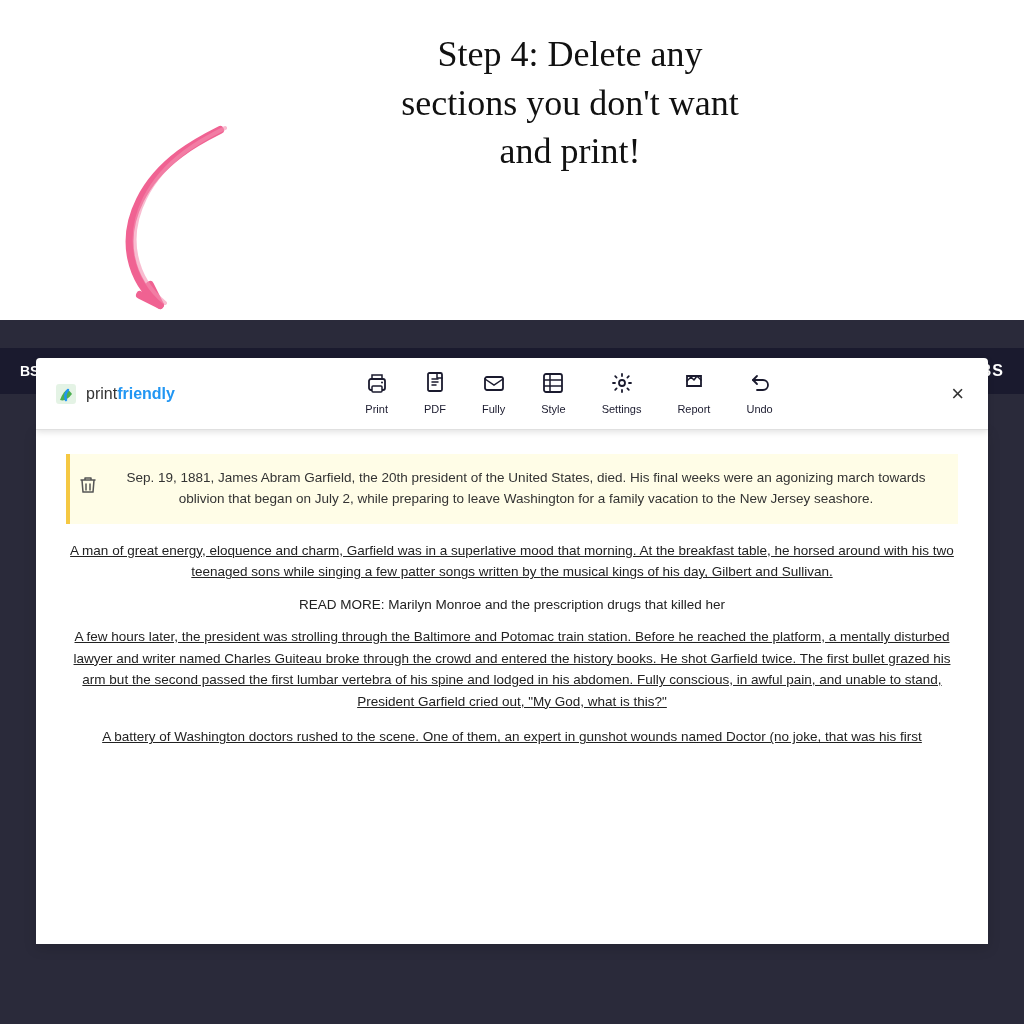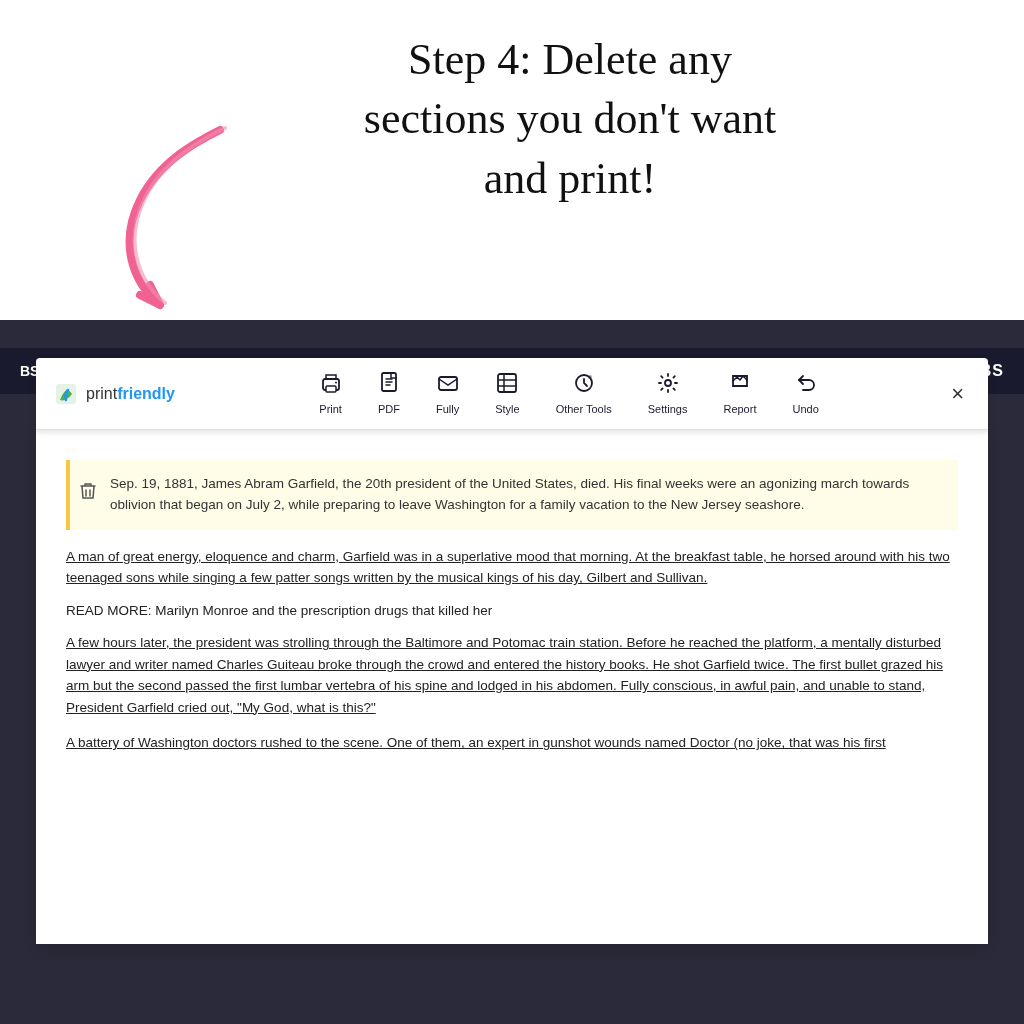--- a/index.html
+++ b/index.html
@@ -20,21 +20,21 @@
       height: 320px;
       background: #fff;
       display: flex;
       align-items: flex-start;
       justify-content: center;
       padding-top: 30px;
     }
 
     .handwritten-text {
       font-family: 'Segoe Script', 'Comic Sans MS', cursive;
-      font-size: 44px;
+      font-size: 36px;
       color: #111;
       text-align: center;
       line-height: 1.35;
       margin-left: 116px;
       position: relative;
       z-index: 2;
     }
 
     
     .pink-arrow {
@@ -155,21 +155,22 @@
       top: 430px;
       left: 36px;
       right: 36px;
       bottom: 80px;
       background: #fff;
       overflow: hidden;
       box-shadow: 0 4px 12px rgba(0,0,0,0.15);
     }
 
     .pf-content {
-      padding: 30px 30px;
+      padding: 24px 30px;
+      text-align: center;
     }
 
     .highlighted-block {
       background: #fffde7;
       border-left: 4px solid #f5c842;
       padding: 14px 16px 14px 40px;
       position: relative;
       margin-bottom: 16px;
       font-size: 13.5px;
       color: #333;
@@ -310,30 +311,20 @@
         <svg width="22" height="22" viewBox="0 0 22 22" fill="none">
             <rect x="2" y="2" width="18" height="18" rx="2" stroke="#1a1a2e" stroke-width="1.8"></rect>
             <line x1="2" y1="8" x2="20" y2="8" stroke="#1a1a2e" stroke-width="1.5"></line>
             <line x1="2" y1="14" x2="20" y2="14" stroke="#1a1a2e" stroke-width="1.5"></line>
             <line x1="8" y1="2" x2="8" y2="20" stroke="#1a1a2e" stroke-width="1.5"></line>
           </svg>
       </span>
       <span class="tool-label">Style</span>
     </button>
 
-    <button class="pf-tool-btn">
-      <span class="tool-icon">
-        <svg width="22" height="22" viewBox="0 0 22 22" fill="none">
-            <path d="M11 3a8 8 0 100 16A8 8 0 0011 3z" stroke="#1a1a2e" stroke-width="1.8"></path>
-            <path d="M11 7v4l3 3" stroke="#1a1a2e" stroke-width="1.8" stroke-linecap="round"></path>
-            <circle cx="17" cy="5" r="2" fill="#1a1a2e" opacity="0.4"></circle>
-          </svg>
-      </span>
-      <span class="tool-label">Other Tools</span>
-    </button>
 
     <button class="pf-tool-btn">
       <span class="tool-icon">
         <svg width="22" height="22" viewBox="0 0 22 22" fill="none">
             <circle cx="11" cy="11" r="3" stroke="#1a1a2e" stroke-width="1.8"></circle>
             <path d="M11 2v2M11 18v2M2 11h2M18 11h2M4.2 4.2l1.4 1.4M16.4 16.4l1.4 1.4M4.2 17.8l1.4-1.4M16.4 5.6l1.4-1.4" stroke="#1a1a2e" stroke-width="1.8" stroke-linecap="round"></path>
           </svg>
       </span>
       <span class="tool-label">Settings</span>
     </button>

